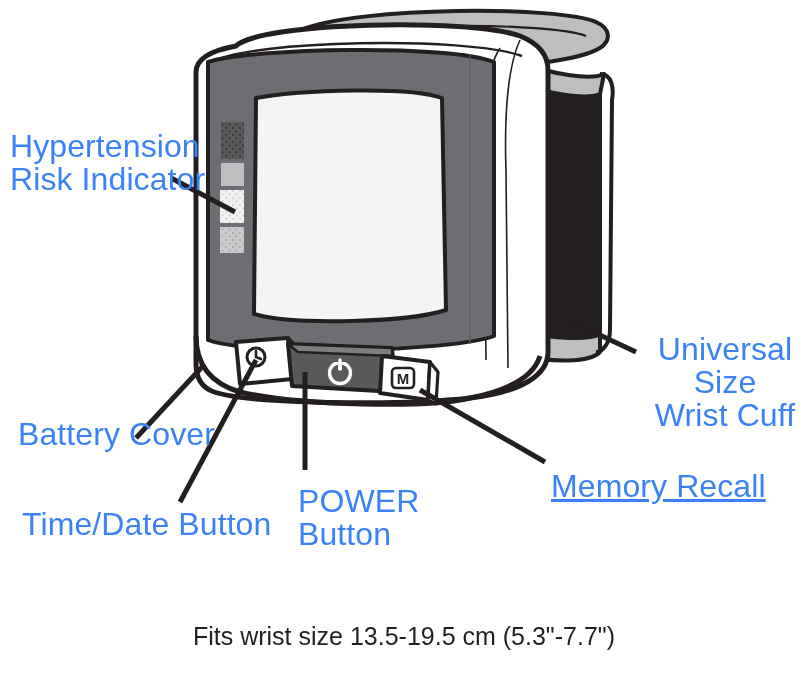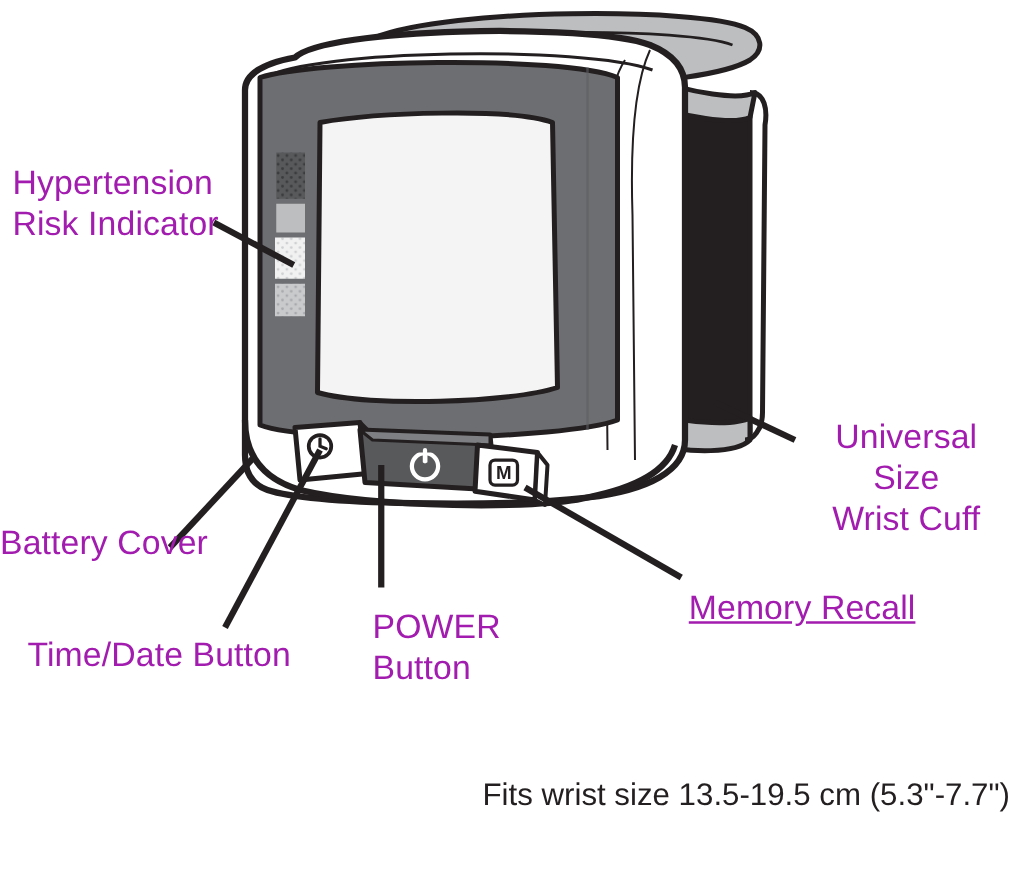--- a/index.html
+++ b/index.html
@@ -27,38 +27,38 @@
     position: absolute;
     top: 0;
     left: 0;
     width: 808px;
     height: 696px;
     display: block;
   }
   .callout {
     position: absolute;
     font-family: "Liberation Sans", sans-serif;
-    font-size: 27px;
+    font-size: 32px;
     line-height: 33px;
-    color: #a21caf;
+    color: #3b82f6;
     letter-spacing: 0.1px;
     white-space: pre-line;
   }
   #label-hypertension { left: 10px;  top: 130px; }
-  #label-battery      { left: 0;  top: 418px; }
+  #label-battery      { left: 18px;  top: 418px; }
   #label-timedate     { left: 22px;  top: 508px; }
   #label-power        { left: 298px; top: 485px; }
   #label-memory       { left: 551px; top: 470px; text-decoration: underline; }
   #label-cuff         { left: 642px; top: 333px; text-align: center; }
   #caption-fit {
     position: absolute;
     left: 0;
     top: 622px;
     width: 808px;
-    text-align: right;
+    text-align: center;
     font-size: 25px;
     color: #231f20;
   }
 </style>
 </head>
 <body>
 
 <div id="diagram-root">
 
   <svg id="device-svg" viewBox="0 0 808 696">

